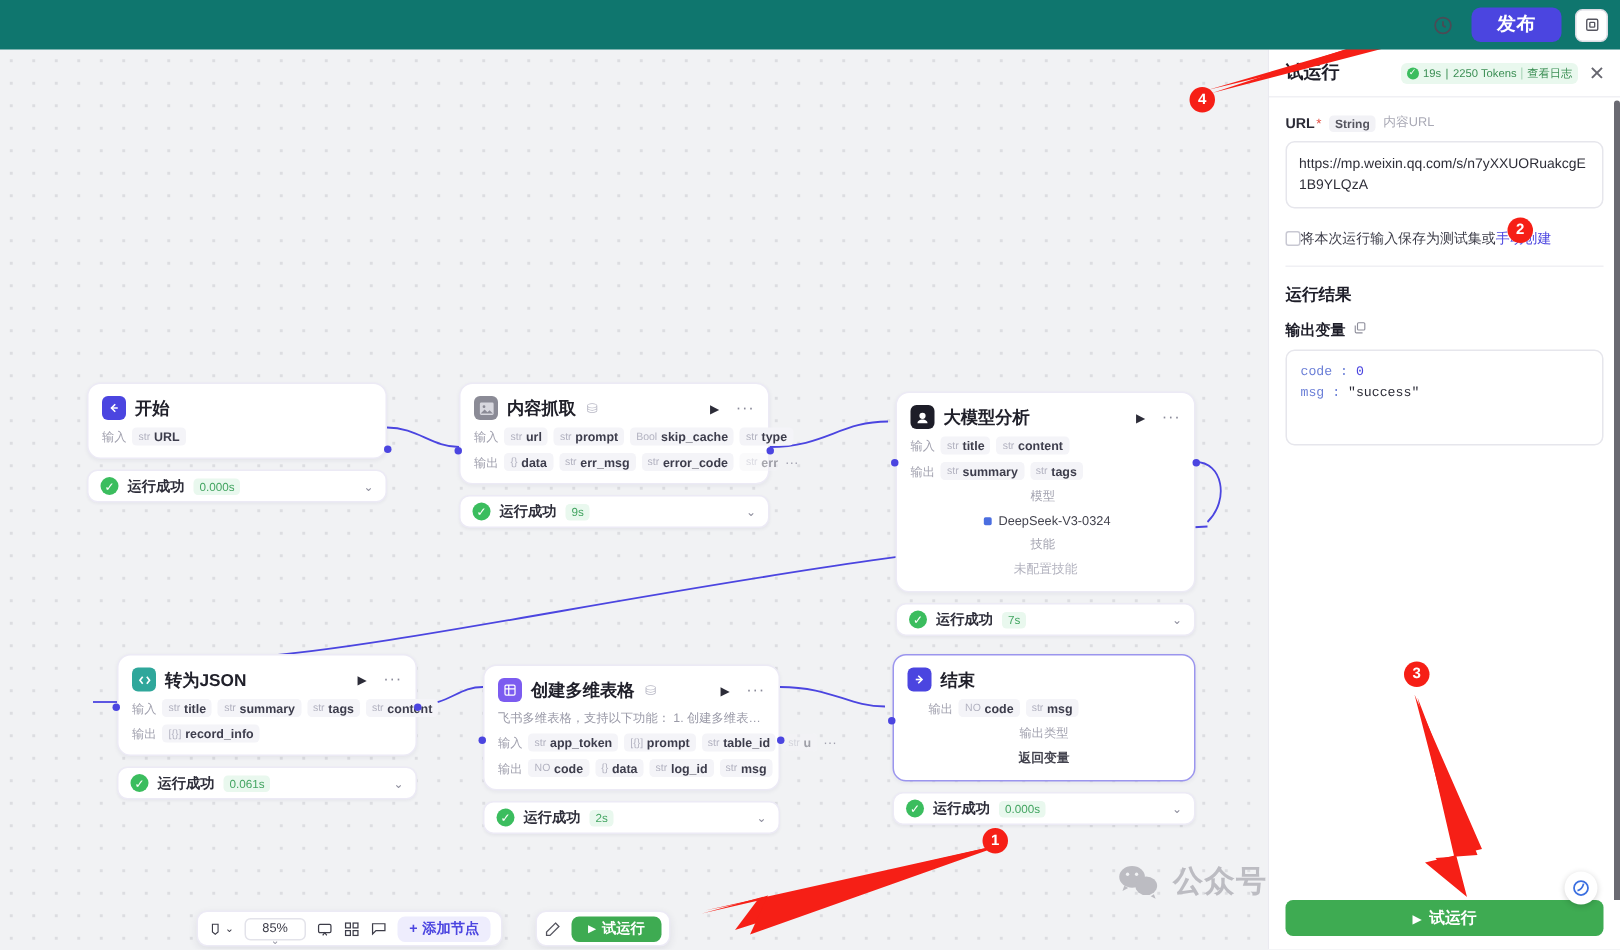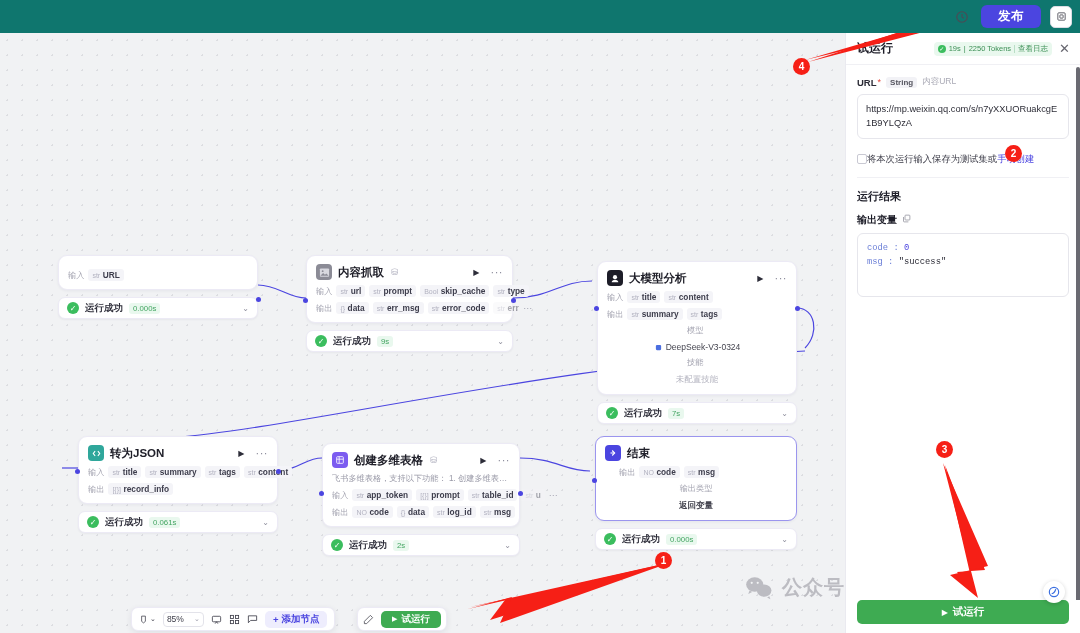--- a/index.html
+++ b/index.html
@@ -117,21 +117,21 @@
   .toolbar {
     position: absolute; left: 131px; top: 607px; height: 24px;
     background: #fff; border: 1px solid #eceaf5; border-radius: 7px;
     display: flex; align-items: center; padding: 0 7px; gap: 7px;
     box-shadow: 0 2px 6px rgba(40,40,80,.09); z-index: 25;
   }
   .tb-item { display: flex; align-items: center; gap: 2px; color: #3c3c48; font-size: 9px; cursor: pointer; }
   .zoom-sel {
     border: 1px solid #e3e3ea; border-radius: 4px; height: 15px; min-width: 41px;
     display: flex; align-items: center; justify-content: space-between;
-    padding: 0 3px; font-size: 8.5px; color: #3c3c48; cursor: pointer;
+    padding: 0 3px; font-size: 8.5px; color: #3c3c48; cursor: pointer; flex-direction: column;
   }
   .add-node {
     background: #eeedfd; color: #4b45e0; border-radius: 5px; height: 17px;
     display: flex; align-items: center; gap: 3px; padding: 0 8px;
     font-size: 9.5px; font-weight: 700; cursor: pointer;
   }
   .toolbar2 {
     position: absolute; left: 357px; top: 607px; height: 24px;
     background: #fff; border: 1px solid #eceaf5; border-radius: 7px;
     display: flex; align-items: center; padding: 0 5px; gap: 7px;
@@ -257,20 +257,29 @@
       <path d="M513,265 C550,265 560,248 592,248" stroke="#4b45e0" stroke-width="1.2" fill="none"></path>
       <path d="M797,275 C815,275 820,300 805,315" stroke="#4b45e0" stroke-width="1.2" fill="none"></path>
       <path d="M170,405 C300,395 560,330 805,318" stroke="#4b45e0" stroke-width="1.2" fill="none"></path>
       <path d="M62,435 C72,435 72,435 78,435" stroke="#4b45e0" stroke-width="1.2" fill="none"></path>
       <path d="M277,437 C300,437 305,425 322,425" stroke="#4b45e0" stroke-width="1.2" fill="none"></path>
       <path d="M520,425 C555,425 565,438 590,438" stroke="#4b45e0" stroke-width="1.2" fill="none"></path>
     </svg>
 
     <div class="node" style="left:58px; top:222px; width:200px;">
       <div class="node-card">
+        <div class="node-head">
+          <div class="node-ico" style="background:#4b45e0">
+            <svg width="10" height="10" viewBox="0 0 24 24" fill="none" stroke="#fff" stroke-width="2.6">
+              <path d="M14 6l-6 6 6 6"></path>
+                <path d="M18 12H8"></path>
+            </svg>
+          </div>
+          <span class="node-title">开始</span>
+        </div>
         <div class="port-row">
           <span class="port-label">输入</span>
           <span class="chip">
             <span class="ty">str</span>
             <span class="nm">URL</span>
           </span>
         </div>
       </div>
       <div class="dot-port" style="left:198px; top:42px;"></div>
       <div class="status-bar">

